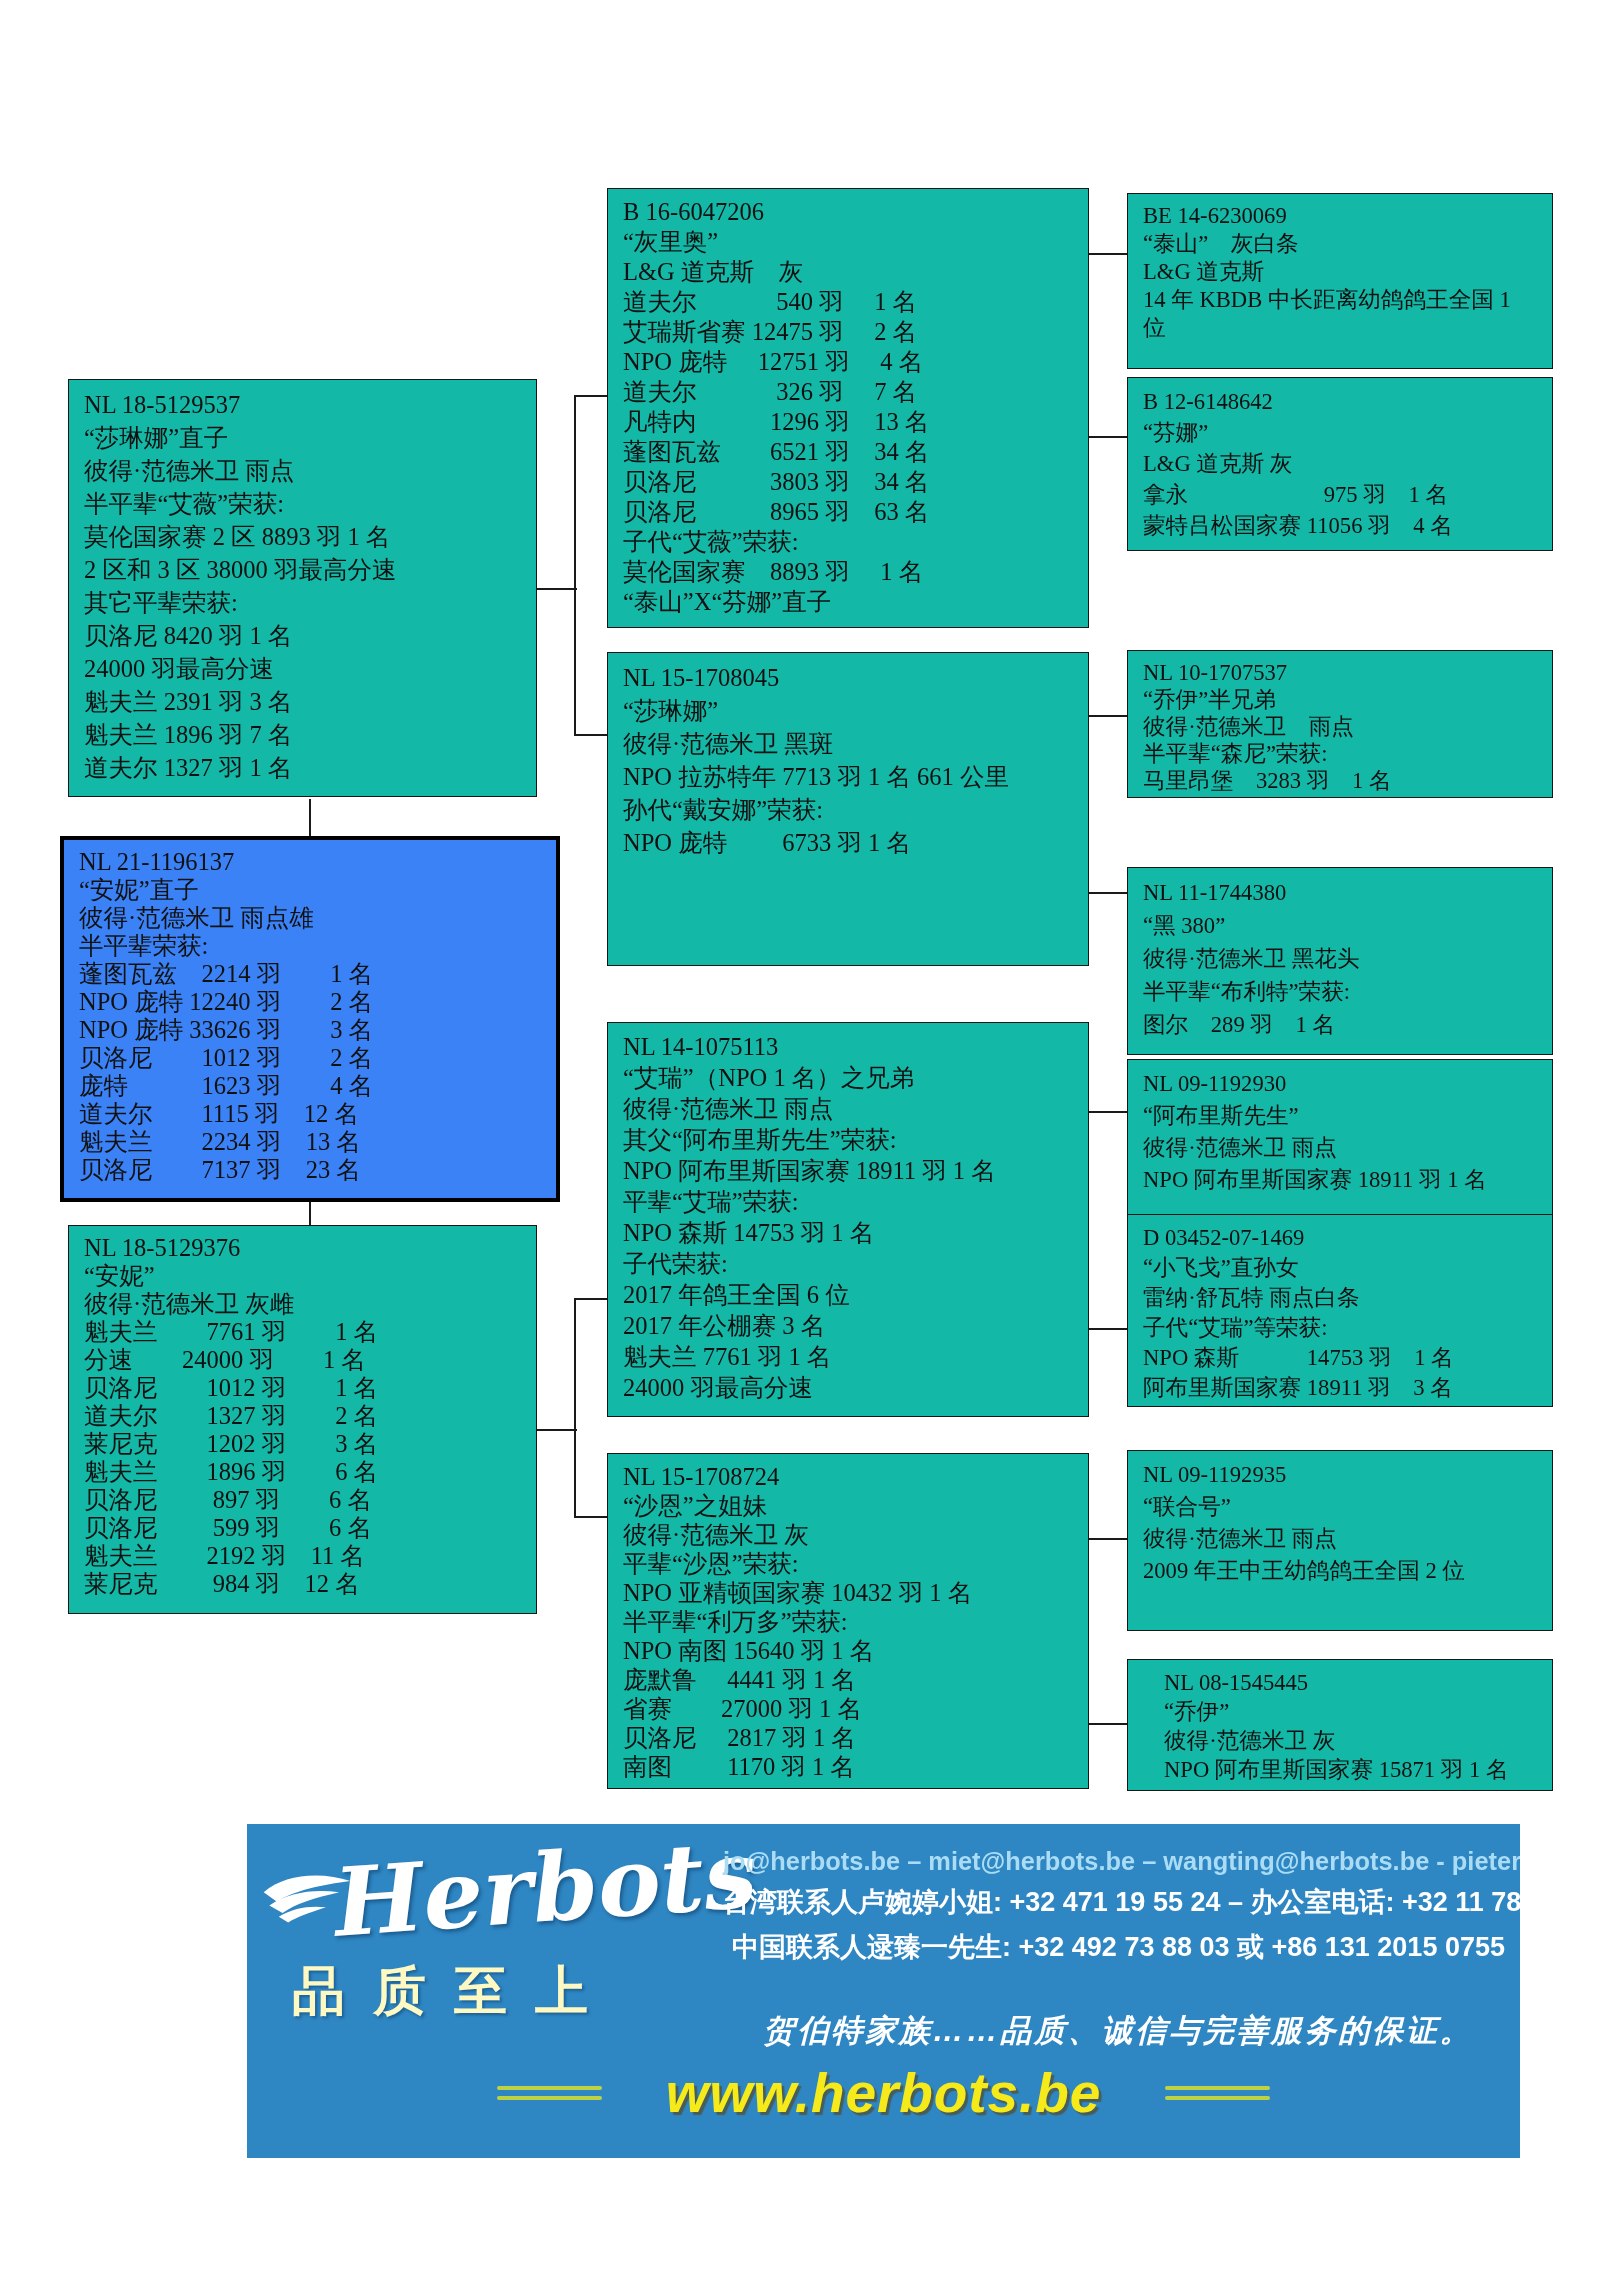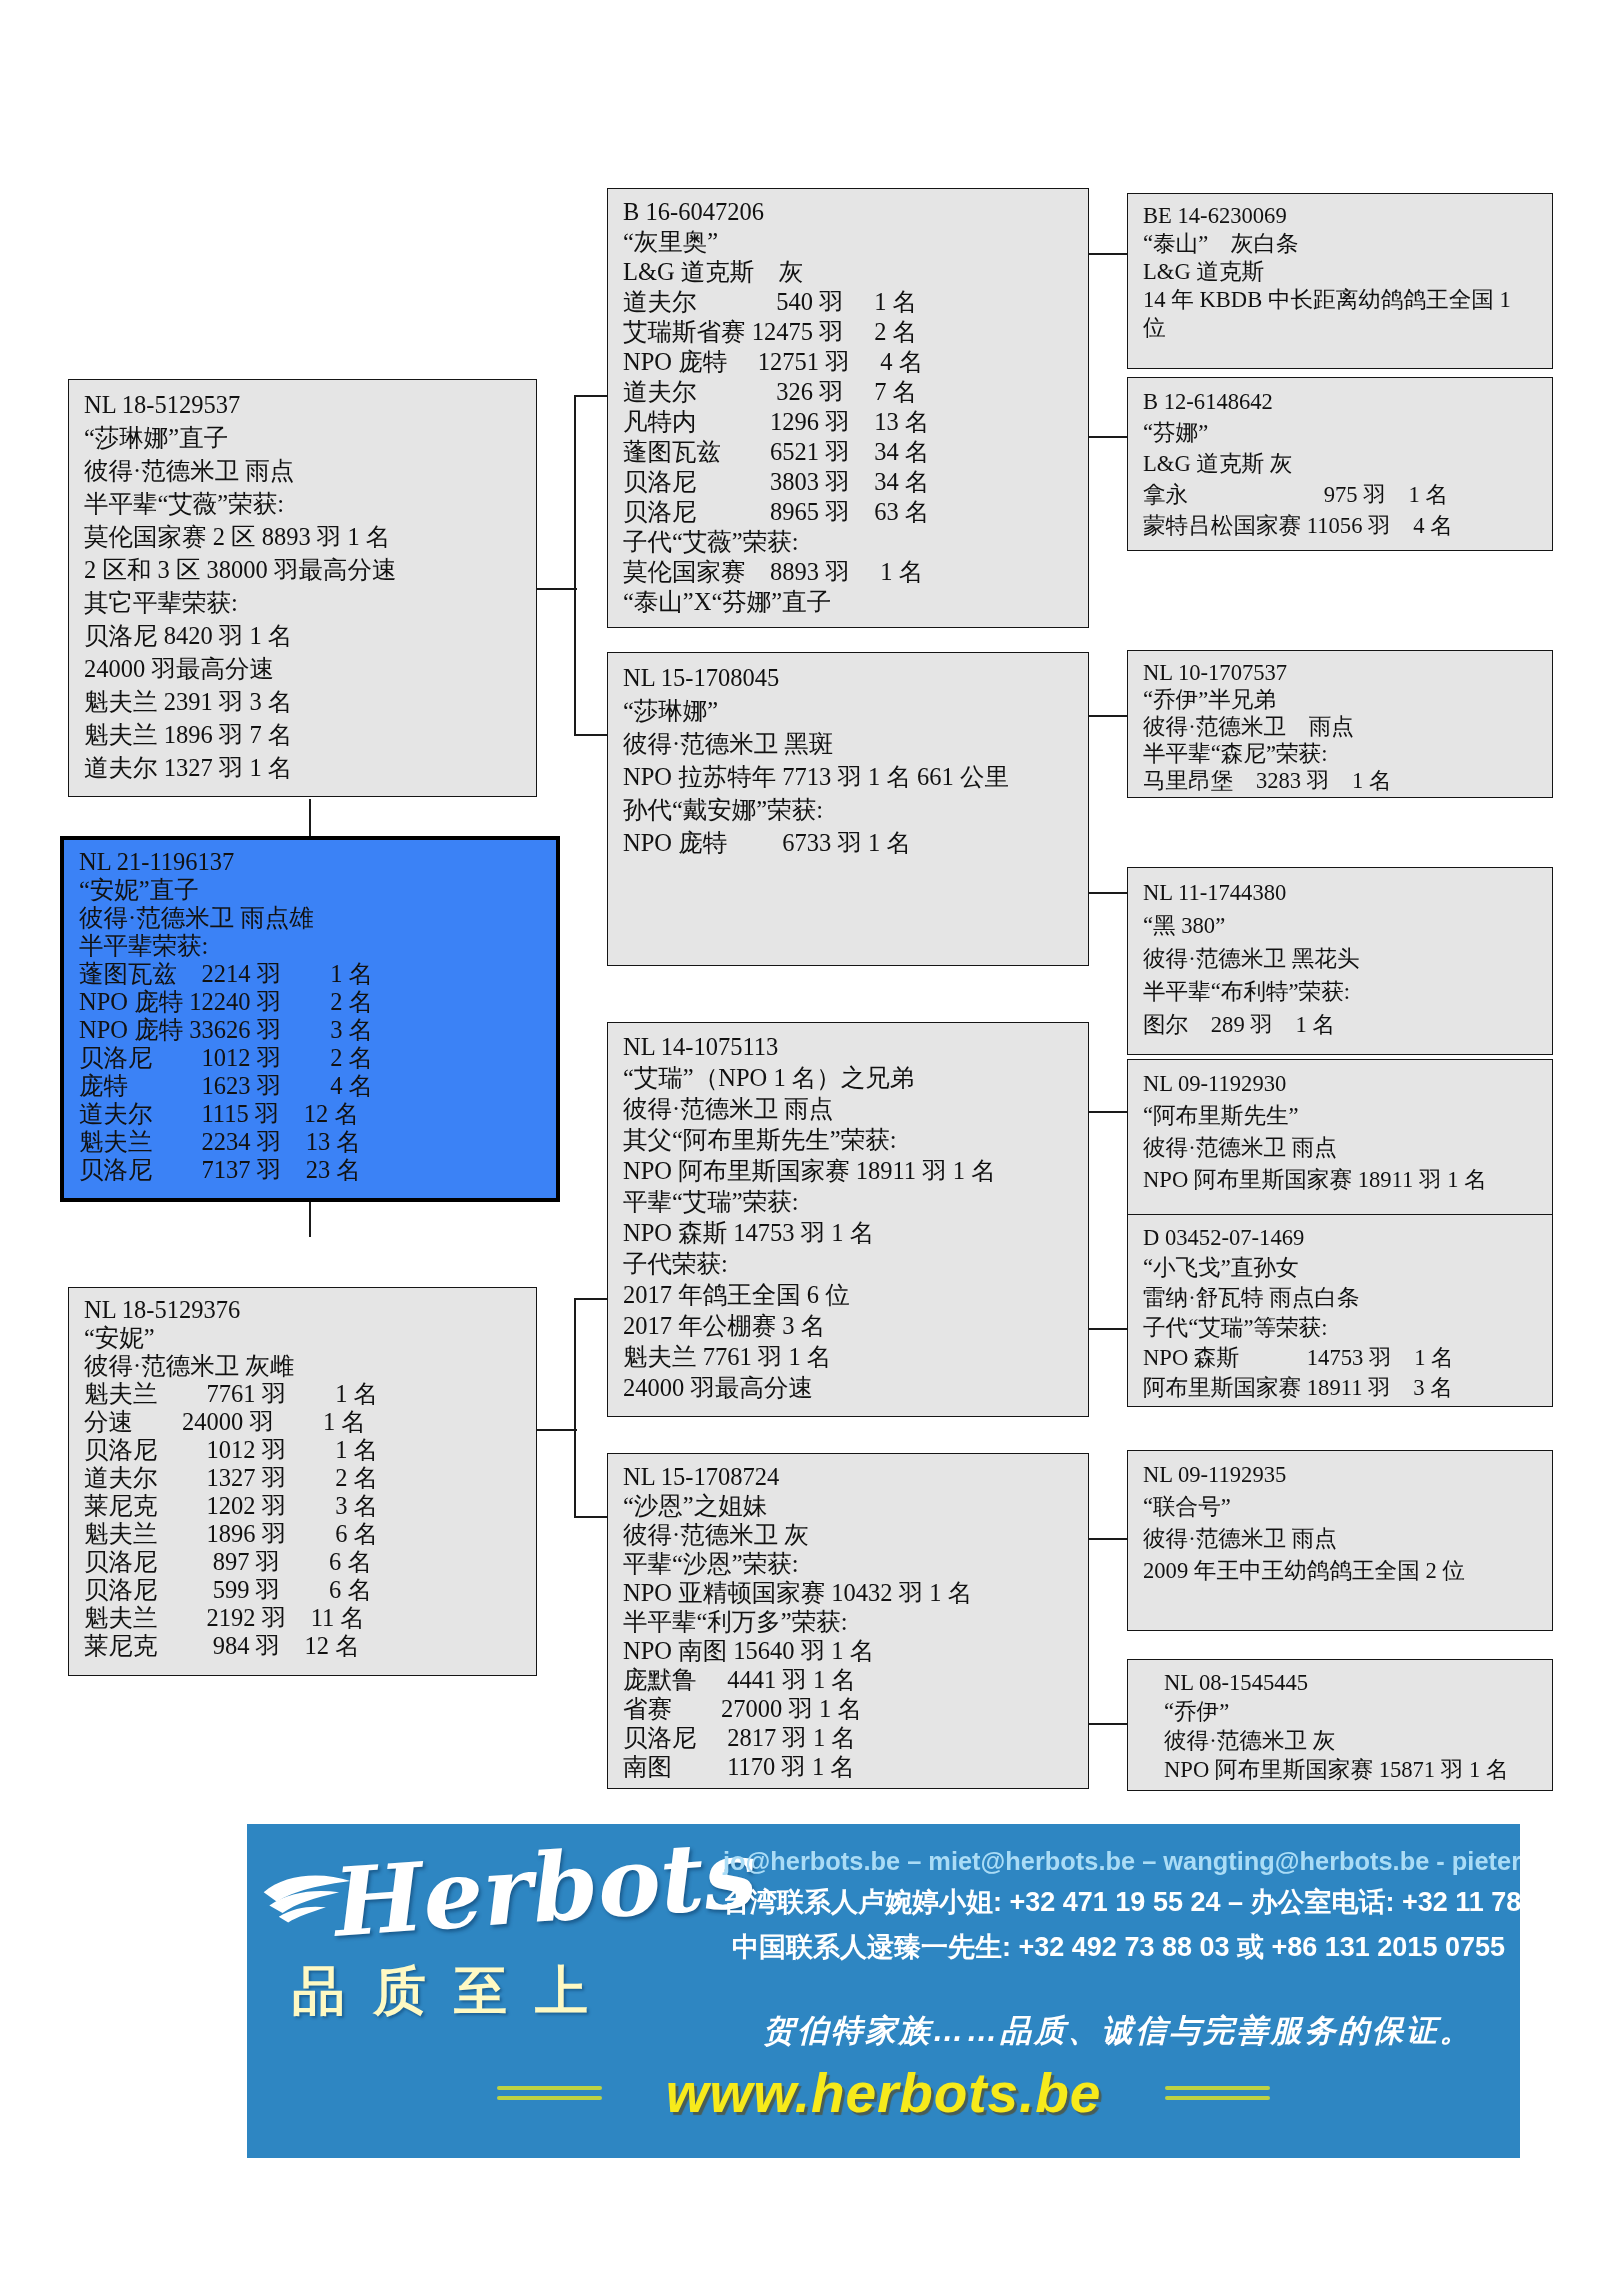--- a/index.html
+++ b/index.html
@@ -1,27 +1,27 @@
 <!DOCTYPE html>
 <html style="font-size:15px"><head>
 <meta charset="utf-8">
 <style>
   html,body{margin:0;padding:0;background:#ffffff;}
   .page{position:relative;width:1620px;height:2290px;background:#ffffff;overflow:hidden;
         font-family:"Liberation Serif","DejaVu Serif",serif;color:#111;}
   
-  .pbox{position:absolute;box-sizing:border-box;border:1.9px solid #151515;background:#e5e5e5;
+  .pbox{position:absolute;box-sizing:border-box;border:1.9px solid #151515;background:#14b8a6;
         padding:7.5px 15px 5.6px 15px;white-space:pre-wrap;font-size:24.5px;line-height:32px;
         letter-spacing:0px;overflow:hidden;}
   .pbox.subject{border:4.7px solid #000;background:#3b82f6;}
   .rcol{font-size:22.6px;}
   
   #box-L1{left:68px;top:379px;width:469px;height:418px;line-height:33px;}
   #box-L2{left:60px;top:836px;width:500px;height:366px;line-height:28px;}
-  #box-L3{left:68px;top:1287px;width:469px;height:389px;line-height:28px;}
+  #box-L3{left:68px;top:1225px;width:469px;height:389px;line-height:28px;}
   #box-M1{left:607px;top:188px;width:482px;height:440px;line-height:30px;}
   #box-M2{left:607px;top:652px;width:482px;height:314px;line-height:33px;}
   #box-M3{left:607px;top:1022px;width:482px;height:395px;line-height:31px;}
   #box-M4{left:607px;top:1453px;width:482px;height:336px;line-height:29px;}
   #box-R1{left:1127px;top:193px;width:426px;height:176px;line-height:28px;}
   #box-R2{left:1127px;top:377px;width:426px;height:174px;line-height:31px;}
   #box-R3{left:1127px;top:650px;width:426px;height:148px;line-height:27px;}
   #box-R4{left:1127px;top:867px;width:426px;height:188px;line-height:33px;}
   #box-R5{left:1127px;top:1023px;width:426px;height:181px;line-height:32px;margin-top:36px;}
   #box-R6{left:1127px;top:1214px;width:426px;height:193px;line-height:30px;}

